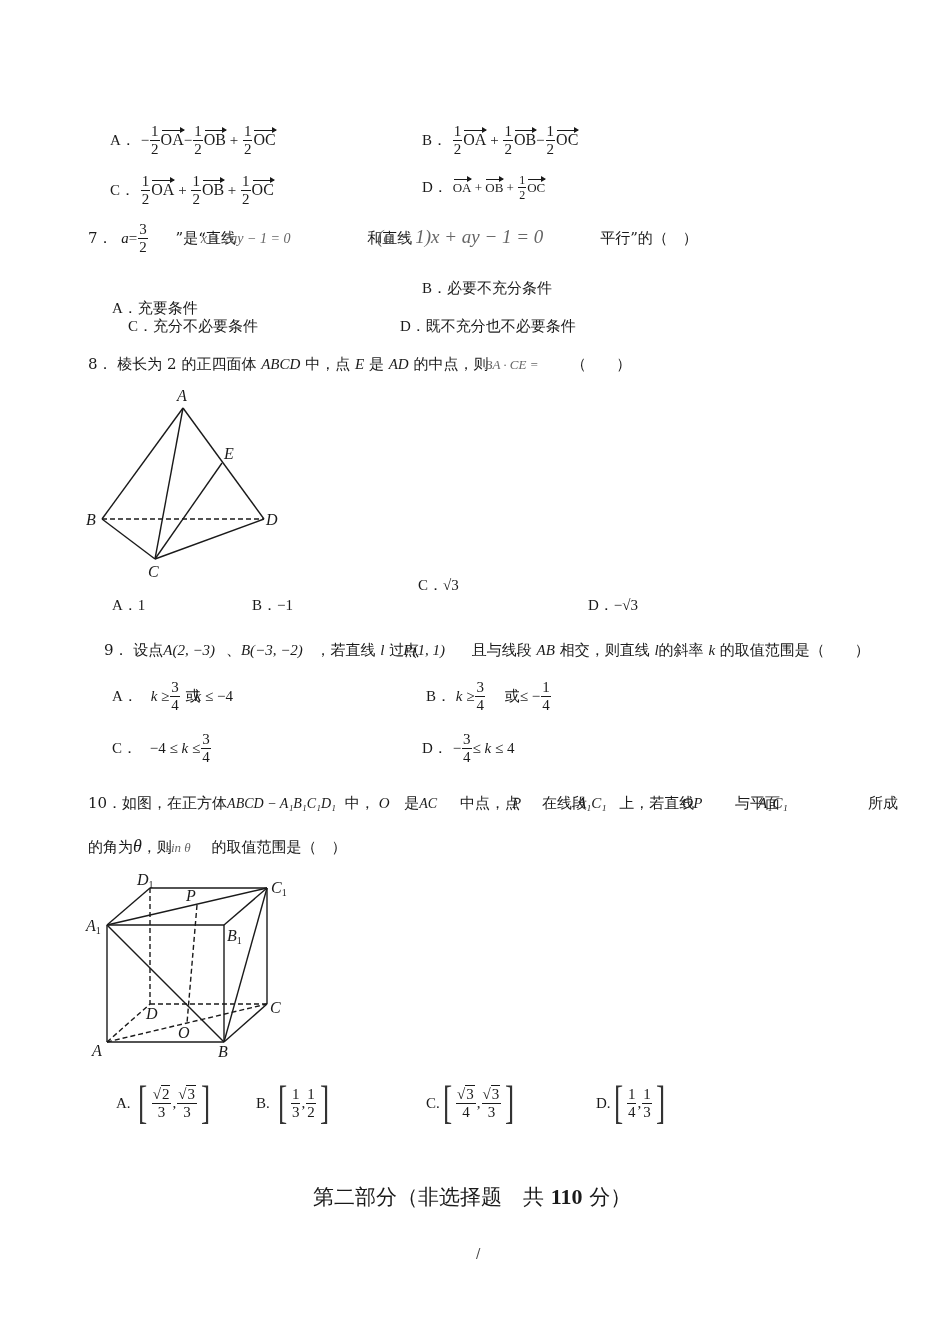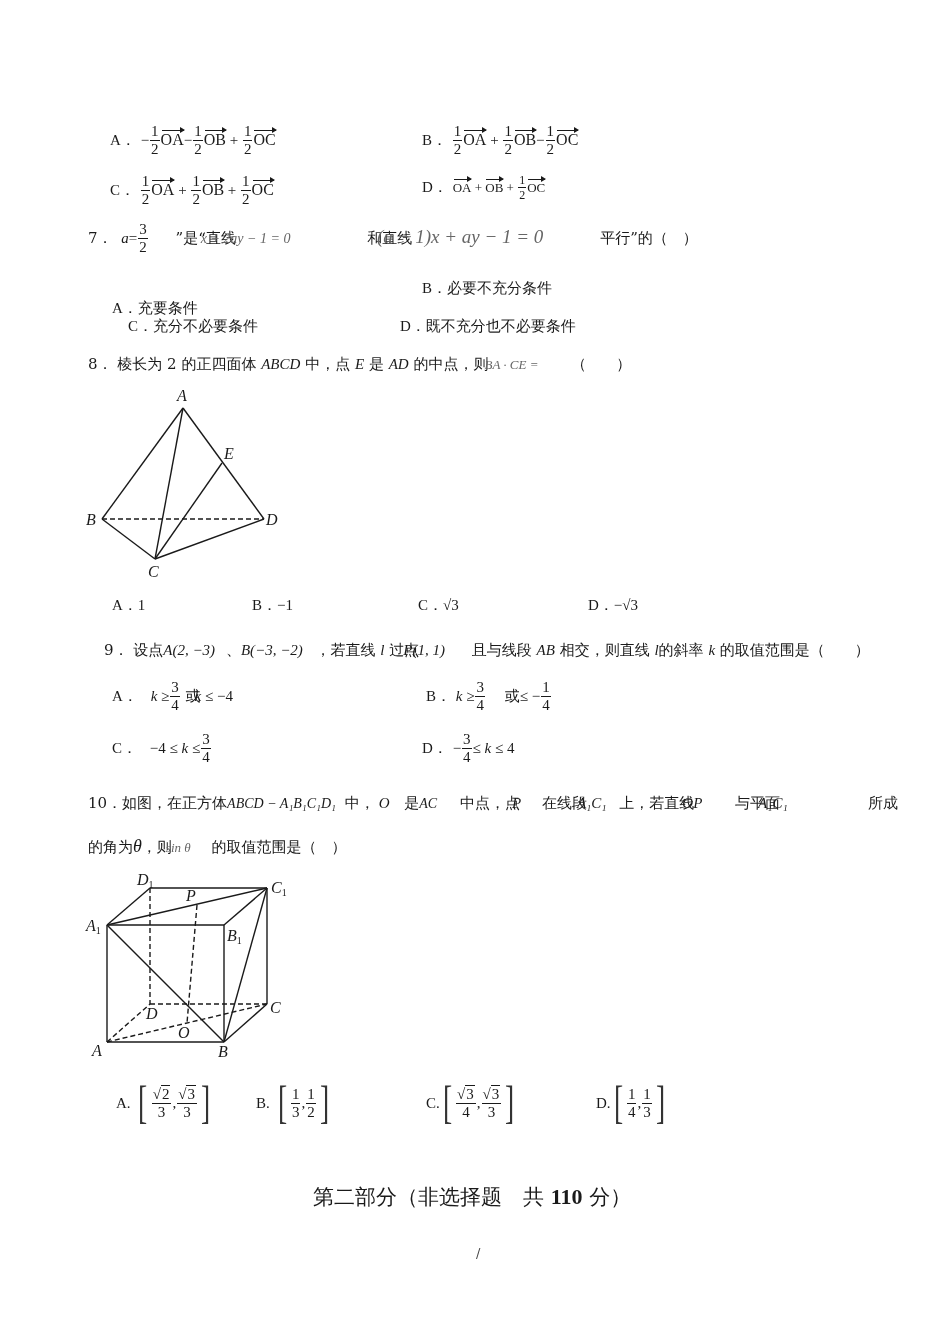--- a/index.html
+++ b/index.html
@@ -120,21 +120,21 @@
   </g>
   <text x="95" y="18">A</text>
   <text x="4" y="142">B</text>
   <text x="66" y="194">C</text>
   <text x="184" y="142">D</text>
   <text x="142" y="76">E</text>
 </svg>
 
 <div class="abs" style="left:112px; top:596px;"><span class="opt-label">A．</span><span class="mr">1</span></div>
 <div class="abs" style="left:252px; top:596px;"><span class="opt-label">B．</span><span class="mr">−1</span></div>
-<div class="abs" style="left:418px; top:596px;"><span class="opt-label">C．</span><span class="mr">√3</span></div>
+<div class="abs" style="left:418px; top:576px;"><span class="opt-label">C．</span><span class="mr">√3</span></div>
 <div class="abs" style="left:588px; top:596px;"><span class="opt-label">D．</span><span class="mr">−√3</span></div>
 
 <div class="abs" style="left:104px; top:641px;">
   <span>9．</span>
   <span>设点</span><span class="m">A(2, −3)</span>
   <span style="margin-left:6px">、</span><span class="m">B(−3, −2)</span>
   <span style="margin-left:8px">，若直线</span>
   <span class="m">l</span>
   <span>过点</span><span class="m" style="margin-left:-16px">P(1, 1)</span>
   <span style="margin-left:22px">且与线段</span>

